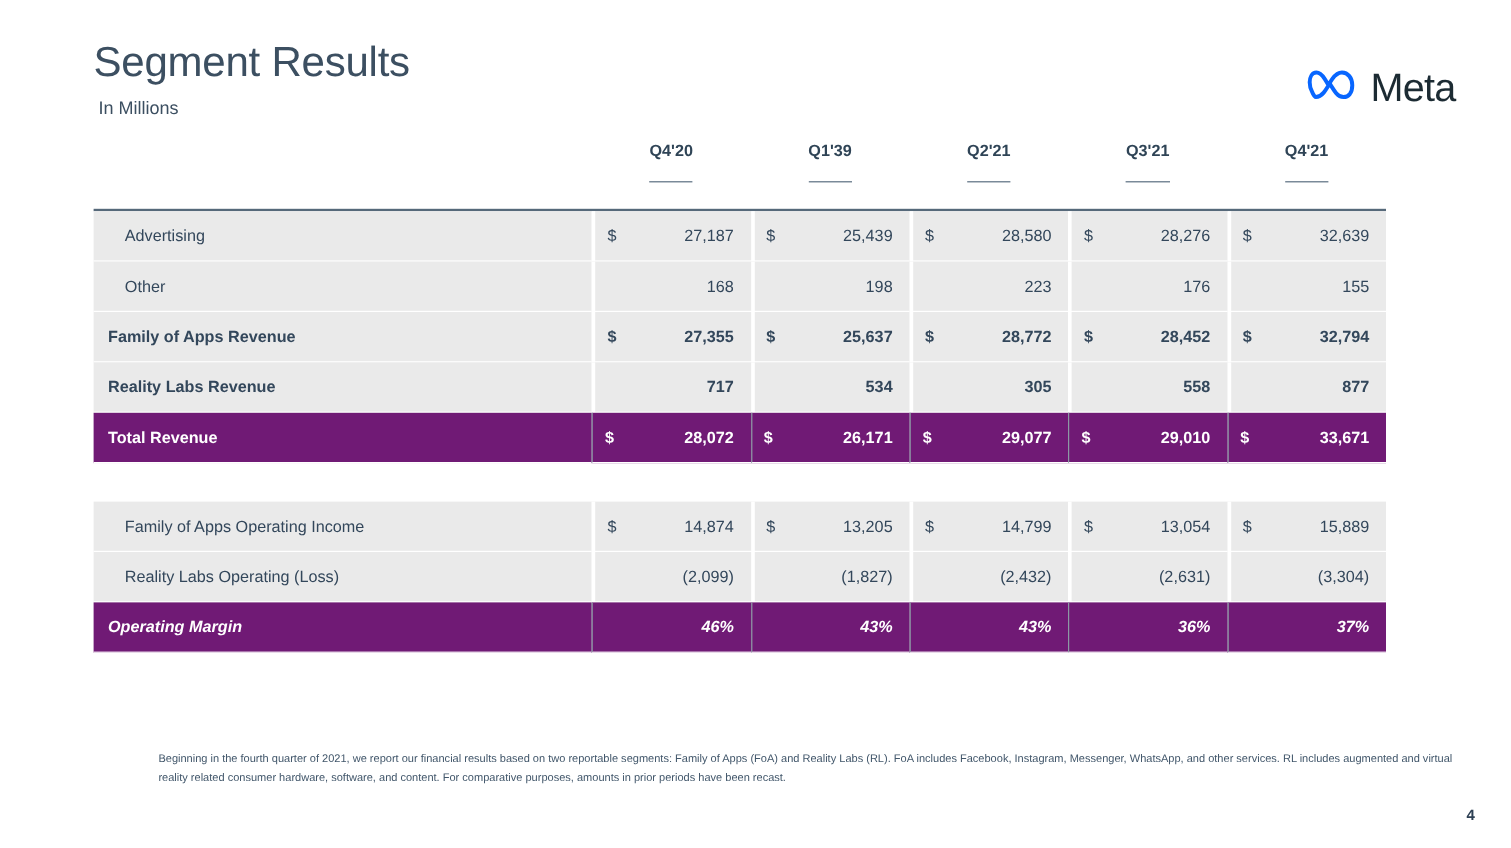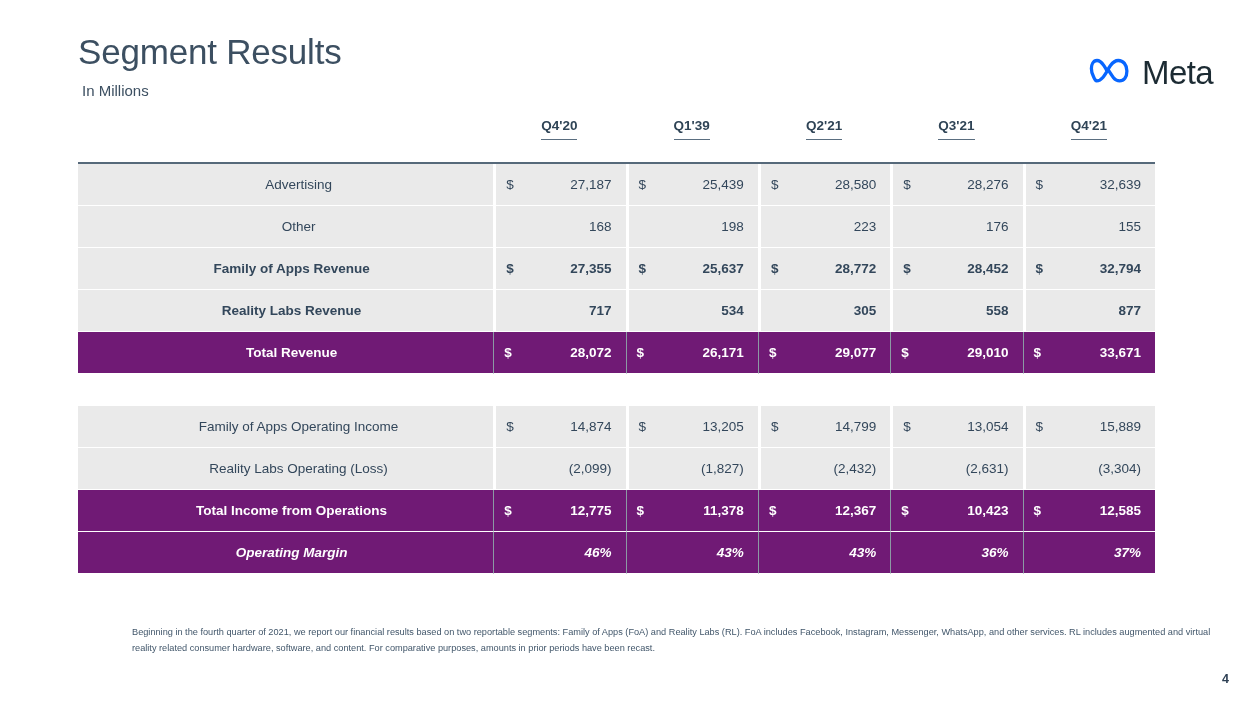--- a/index.html
+++ b/index.html
@@ -40,34 +40,34 @@
   .seg thead th {
     padding: 0 0 22px 0;
     background: #fff;
     font-size: 13.5px; font-weight: 700; color: #2F4456;
     text-align: center; vertical-align: bottom;
   }
   .seg thead th.lbl { text-align: left; }
   .seg thead th span.u {
     display: inline-block;
     border-bottom: 1.5px solid #5A6E80;
-    padding-bottom: 6px;
+    padding-bottom: 18px;
   }
 
   
   .seg td {
     height: 42px;
     font-size: 13.5px;
     color: #33475B;
     background: #EAEAEA;
     vertical-align: middle;
     border-bottom: 1.5px solid #ffffff;
   }
   .seg td.label {
-    text-align: center;
+    text-align: left;
     padding-left: 26px;
     width: 414px;
   }
   .seg td.label.sub { padding-left: 26px; font-weight: 400; }
   .seg td.label.tot { padding-left: 12px; font-weight: 700; }
 
   .seg td.num {
     width: 132px;
     padding: 0 14px 0 10px;
     text-align: right;
@@ -203,28 +203,20 @@
             <td class="num"><span class="cur">$</span>15,889</td>
           </tr>
           <tr>
             <td class="label sub">Reality Labs Operating (Loss)</td>
             <td class="num first">(2,099)</td>
             <td class="num">(1,827)</td>
             <td class="num">(2,432)</td>
             <td class="num">(2,631)</td>
             <td class="num">(3,304)</td>
           </tr>
-          <tr class="dark">
-            <td class="label tot">Total Income from Operations</td>
-            <td class="num first"><span class="cur">$</span>12,775</td>
-            <td class="num"><span class="cur">$</span>11,378</td>
-            <td class="num"><span class="cur">$</span>12,367</td>
-            <td class="num"><span class="cur">$</span>10,423</td>
-            <td class="num"><span class="cur">$</span>12,585</td>
-          </tr>
           <tr class="dark ital">
             <td class="label tot">Operating Margin</td>
             <td class="num first">46%</td>
             <td class="num">43%</td>
             <td class="num">43%</td>
             <td class="num">36%</td>
             <td class="num">37%</td>
           </tr>
         </tbody>
     </table>

